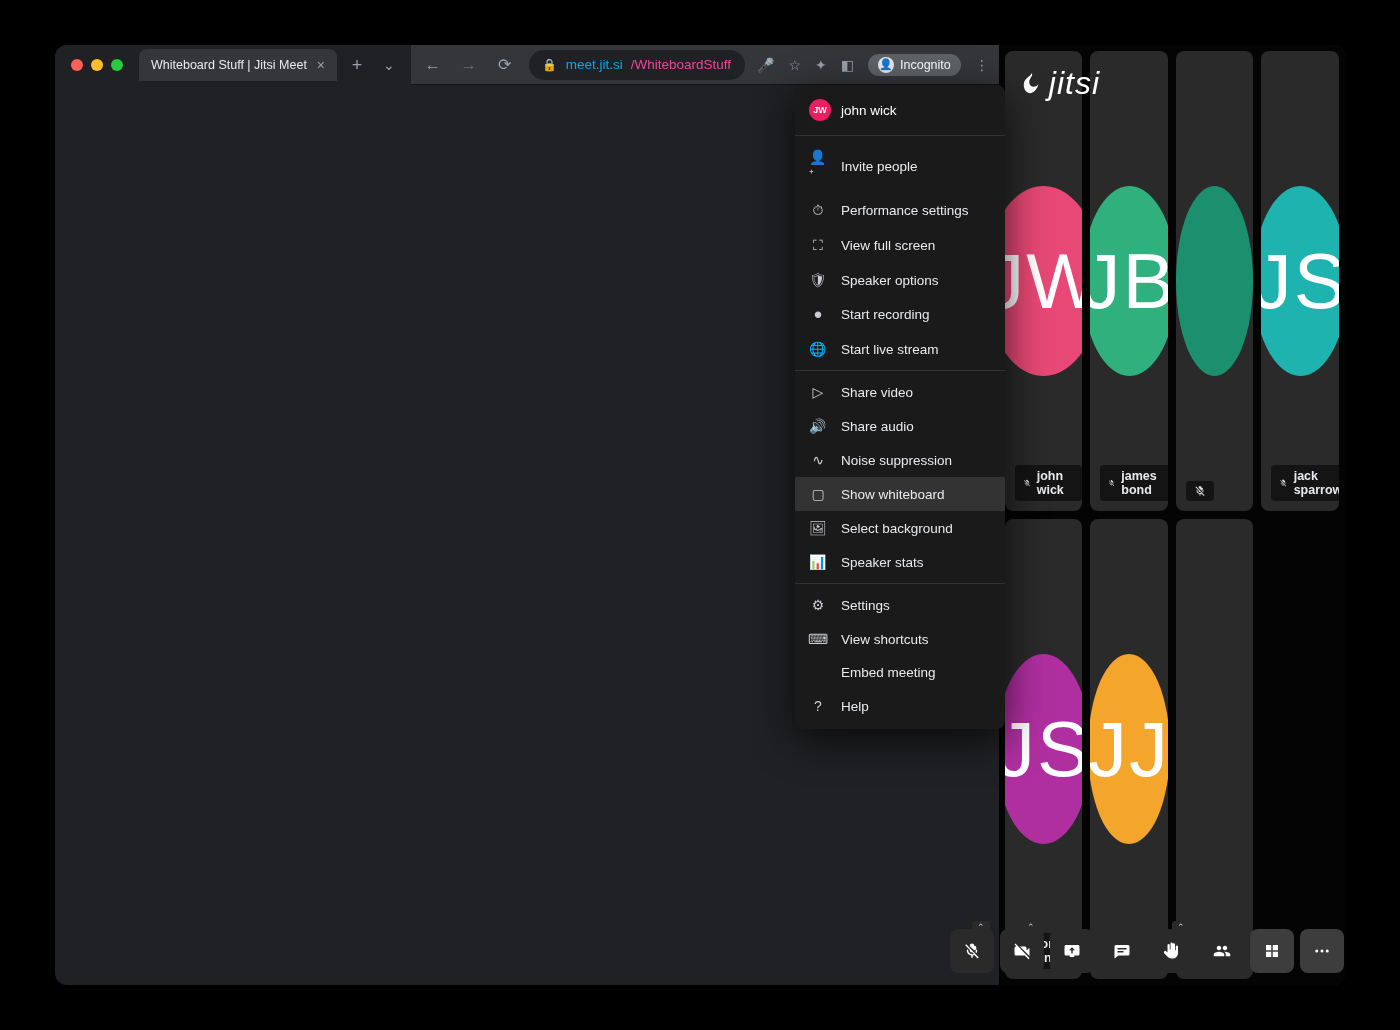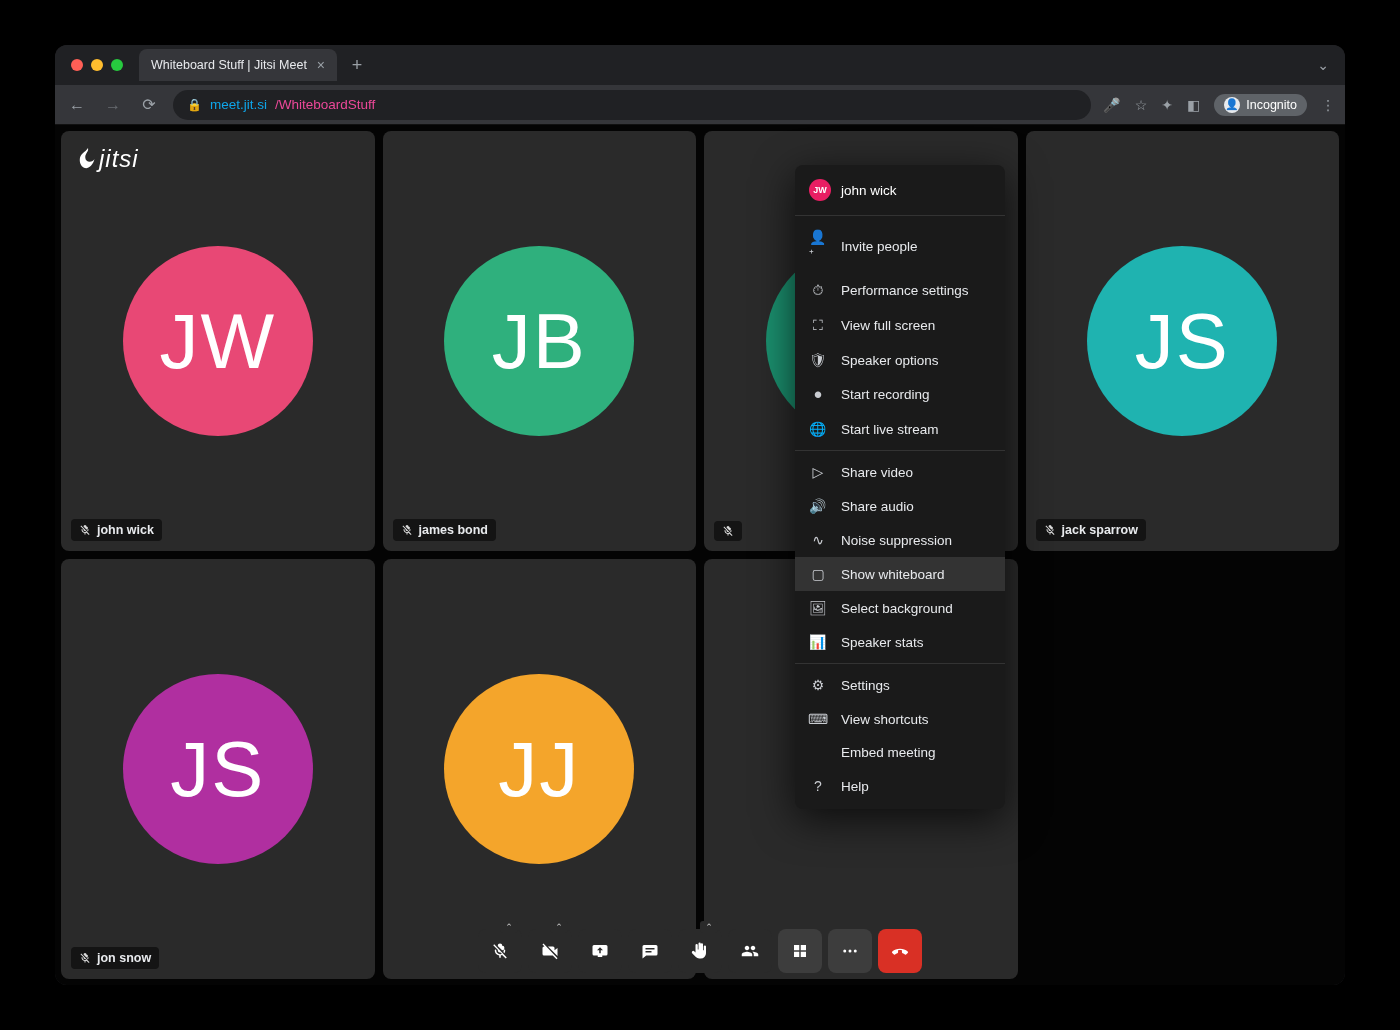--- a/index.html
+++ b/index.html
@@ -14,21 +14,21 @@
     color: #fff;
   }
   .mac-window {
     width: 1290px;
     height: 940px;
     background: #202124;
     border-radius: 12px;
     overflow: hidden;
     box-shadow: 0 30px 60px rgba(0,0,0,.6);
     display: flex;
-    flex-direction: column;
+    flex-direction: row;
     position: relative;
   }
   
   .tabbar {
     height: 40px;
     background: #202124;
     display: flex;
     align-items: center;
     padding: 0 10px;
     gap: 6px;
@@ -83,22 +83,22 @@
     font-size:78px; font-weight:200; color:#fff; letter-spacing:2px;
   }
   .namebadge {
     position:absolute; left:10px; bottom:10px;
     background:#141414; border-radius:4px; padding:4px 8px;
     display:flex; align-items:center; gap:6px; font-size:12.5px; color:#e8eaed; font-weight:600;
   }
   .mic-off { width:12px; height:12px; opacity:.85; }
   
   .logo {
-    position:absolute; top:20px; left:22px; display:flex; align-items:center; 
-    font-size:24px; font-weight:300; font-style:italic; letter-spacing:1px;
+    position:absolute; top:20px; left:22px; display:flex; align-items:center; gap:6px;
+    font-size:32px; font-weight:300; font-style:italic; letter-spacing:1px;
   }
   .logo svg { width:22px; height:26px; }
   
   .topinfo {
     position:absolute; top:8px; left:50%; transform:translateX(-50%);
     display:flex; align-items:center; gap:0; font-size:13px;
   }
   .room-pill { background:#0e0e0e; padding:6px 12px; border-radius:4px 0 0 4px; font-weight:600;}
   .timer { background:#0e0e0e; padding:6px 10px;}
   .pcount { background:#3a3a3a; padding:5px 8px; border-radius:0 4px 4px 0; display:flex; gap:5px; align-items:center; color:#ddd; border:1px solid #555;}

